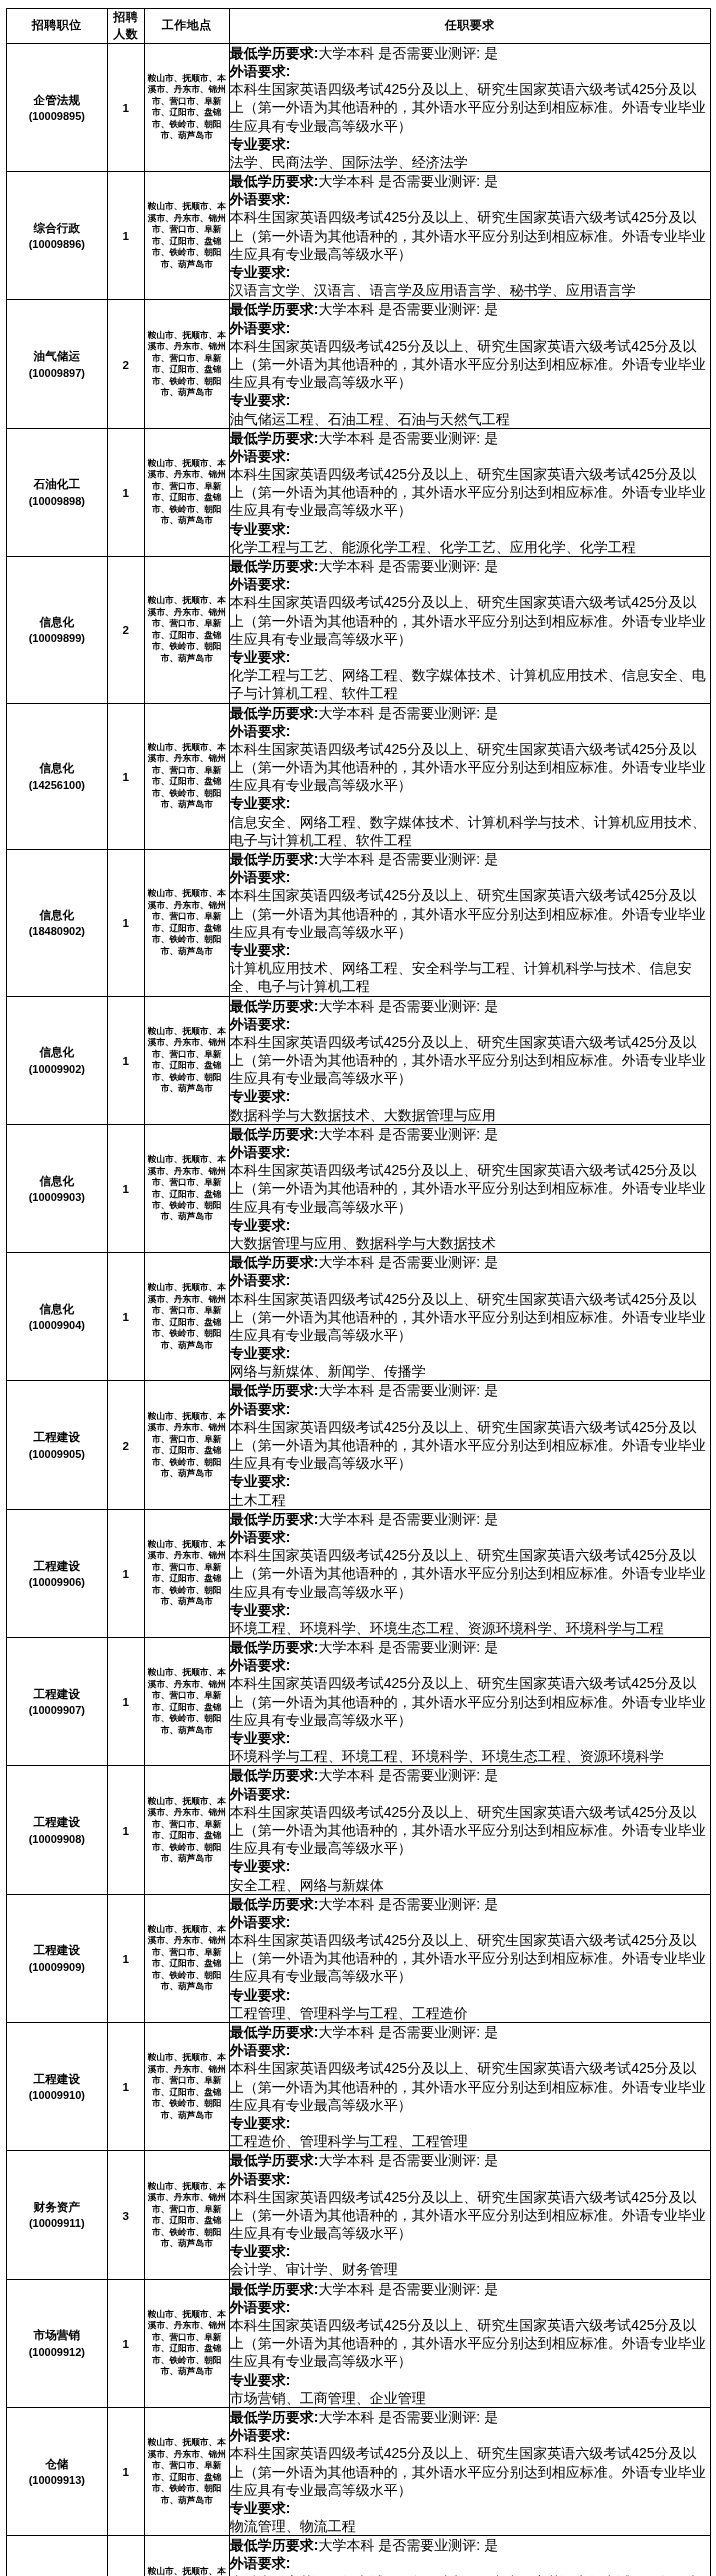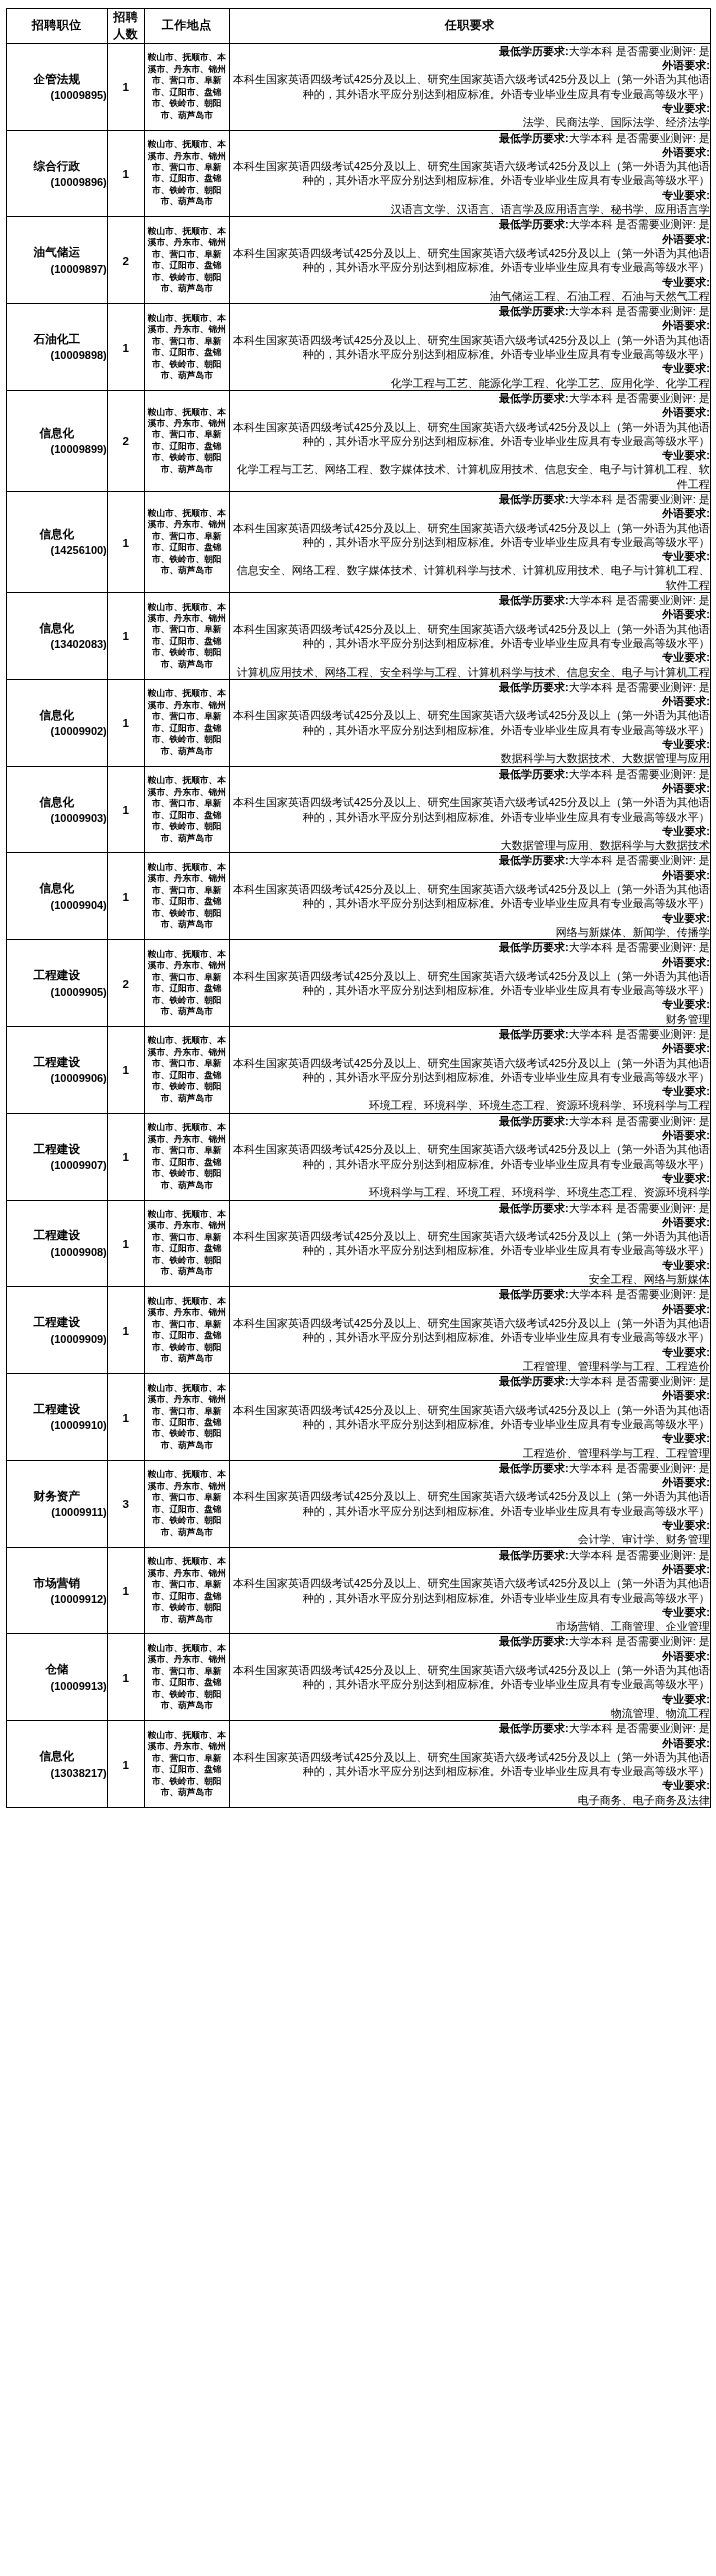--- a/index.html
+++ b/index.html
@@ -44,40 +44,39 @@
     font-size: 11.6px;
     font-weight: bold;
     line-height: 1.5;
     padding: 1.9px 1px;
     margin-top: 40px;
   }
   td.title .code {
     display: block;
     font-weight: bold;
     font-size: 11px;
-    text-align: right;
   }
   td.count {
     text-align: center;
     font-size: 11.6px;
     font-weight: bold;
   }
   td.loc {
     font-size: 8.7px;
     font-weight: bold;
     line-height: 1.32;
     padding: 2.9px 1.9px 2.9px 2.9px;
     text-align: center;
     letter-spacing: 0px;
   }
   td.req {
-    font-size: 11px;
+    font-size: 14px;
     line-height: 1.3;
     padding: 1.9px 2.9px 1.9px 2.9px;
-    text-align: right;
+    text-align: left;
   }
   td.req .line { display: block; white-space: normal; }
   td.req .b { font-weight: bold; }
 </style>
 </head>
 <body>
 
 <div class="sheet">
   <table class="jobs">
     <colgroup>
@@ -161,21 +160,21 @@
           <td class="loc">鞍山市、抚顺市、本溪市、丹东市、锦州市、营口市、阜新市、辽阳市、盘锦市、铁岭市、朝阳市、葫芦岛市</td>
           <td class="req">
             <span class="line"><span class="b">最低学历要求:</span>大学本科 是否需要业测评: 是</span>
             <span class="line"><span class="b">外语要求:</span></span>
             <span class="line">本科生国家英语四级考试425分及以上、研究生国家英语六级考试425分及以上（第一外语为其他语种的，其外语水平应分别达到相应标准。外语专业毕业生应具有专业最高等级水平）</span>
             <span class="line"><span class="b">专业要求:</span></span>
             <span class="line">信息安全、网络工程、数字媒体技术、计算机科学与技术、计算机应用技术、电子与计算机工程、软件工程</span>
           </td>
         </tr>
         <tr>
-          <td class="title"><span>信息化</span><span class="code">(13402083)</span></td>
+          <td class="title"><span>信息化</span><span class="code">(18480902)</span></td>
           <td class="count">1</td>
           <td class="loc">鞍山市、抚顺市、本溪市、丹东市、锦州市、营口市、阜新市、辽阳市、盘锦市、铁岭市、朝阳市、葫芦岛市</td>
           <td class="req">
             <span class="line"><span class="b">最低学历要求:</span>大学本科 是否需要业测评: 是</span>
             <span class="line"><span class="b">外语要求:</span></span>
             <span class="line">本科生国家英语四级考试425分及以上、研究生国家英语六级考试425分及以上（第一外语为其他语种的，其外语水平应分别达到相应标准。外语专业毕业生应具有专业最高等级水平）</span>
             <span class="line"><span class="b">专业要求:</span></span>
             <span class="line">计算机应用技术、网络工程、安全科学与工程、计算机科学与技术、信息安全、电子与计算机工程</span>
           </td>
         </tr>
@@ -217,21 +216,21 @@
         </tr>
         <tr>
           <td class="title"><span>工程建设</span><span class="code">(10009905)</span></td>
           <td class="count">2</td>
           <td class="loc">鞍山市、抚顺市、本溪市、丹东市、锦州市、营口市、阜新市、辽阳市、盘锦市、铁岭市、朝阳市、葫芦岛市</td>
           <td class="req">
             <span class="line"><span class="b">最低学历要求:</span>大学本科 是否需要业测评: 是</span>
             <span class="line"><span class="b">外语要求:</span></span>
             <span class="line">本科生国家英语四级考试425分及以上、研究生国家英语六级考试425分及以上（第一外语为其他语种的，其外语水平应分别达到相应标准。外语专业毕业生应具有专业最高等级水平）</span>
             <span class="line"><span class="b">专业要求:</span></span>
-            <span class="line">财务管理</span>
+            <span class="line">土木工程</span>
           </td>
         </tr>
         <tr>
           <td class="title"><span>工程建设</span><span class="code">(10009906)</span></td>
           <td class="count">1</td>
           <td class="loc">鞍山市、抚顺市、本溪市、丹东市、锦州市、营口市、阜新市、辽阳市、盘锦市、铁岭市、朝阳市、葫芦岛市</td>
           <td class="req">
             <span class="line"><span class="b">最低学历要求:</span>大学本科 是否需要业测评: 是</span>
             <span class="line"><span class="b">外语要求:</span></span>
             <span class="line">本科生国家英语四级考试425分及以上、研究生国家英语六级考试425分及以上（第一外语为其他语种的，其外语水平应分别达到相应标准。外语专业毕业生应具有专业最高等级水平）</span>

